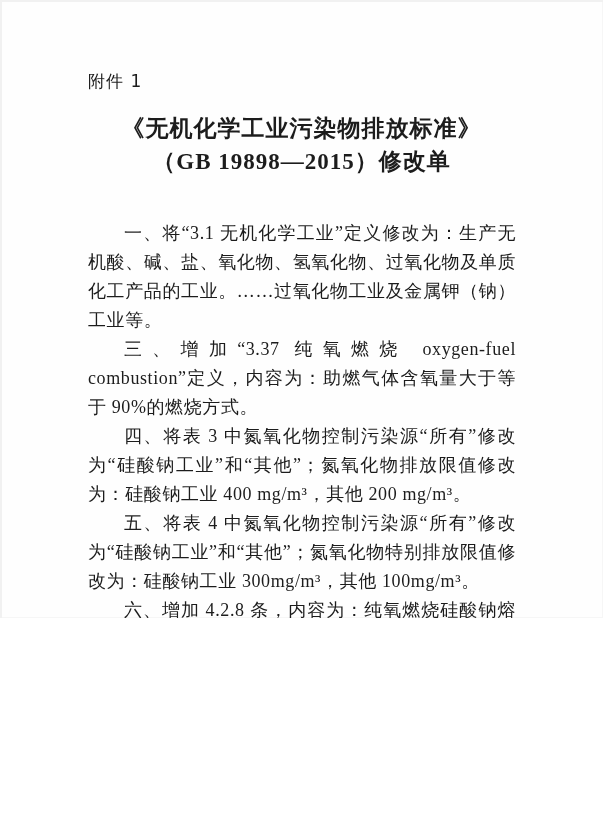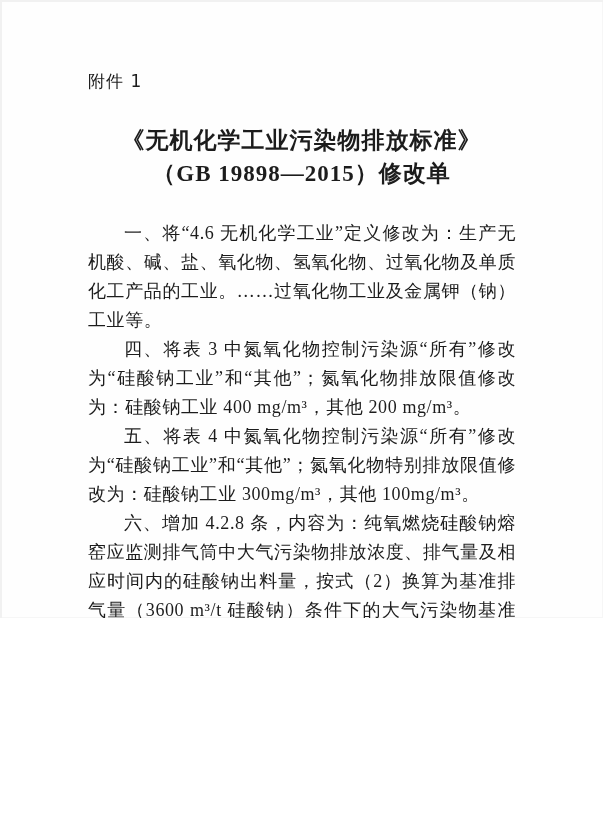--- a/index.html
+++ b/index.html
@@ -22,21 +22,21 @@
     left: 88px;
     top: 70px;
     font-family: "DejaVu Sans", "Liberation Sans", sans-serif;
     font-size: 17px;
     letter-spacing: 1px;
   }
   .title-block {
     position: absolute;
     left: 0;
     right: 0;
-    top: 124px;
+    top: 112px;
     text-align: center;
     font-weight: bold;
     font-size: 23px;
     line-height: 33px;
     letter-spacing: 1px;
   }
   .body-text {
     position: absolute;
     left: 88px;
     top: 219px;
@@ -57,18 +57,19 @@
 
 <div class="page">
   <div class="attachment">附件 1</div>
 
   <div class="title-block">
     <div>《无机化学工业污染物排放标准》</div>
     <div>（GB 19898—2015）修改单</div>
   </div>
 
   <div class="body-text">
-    <p>一、将“4.6 无机化学工业”定义修改为：生产无机酸、碱、盐、氧化物、氢氧化物、过氧化物及单质化工产品的工业。……过氧化物工业及金属钾（钠）工业等。</p>
+    <p>一、将“3.1 无机化学工业”定义修改为：生产无机酸、碱、盐、氧化物、氢氧化物、过氧化物及单质化工产品的工业。……过氧化物工业及金属钾（钠）工业等。</p>
+    <p>三、增加“3.37 纯氧燃烧 oxygen-fuel combustion”定义，内容为：助燃气体含氧量大于等于 90%的燃烧方式。</p>
     <p>四、将表 3 中氮氧化物控制污染源“所有”修改为“硅酸钠工业”和“其他”；氮氧化物排放限值修改为：硅酸钠工业 400 mg/m³，其他 200 mg/m³。</p>
     <p>五、将表 4 中氮氧化物控制污染源“所有”修改为“硅酸钠工业”和“其他”；氮氧化物特别排放限值修改为：硅酸钠工业 300mg/m³，其他 100mg/m³。</p>
     <p>六、增加 4.2.8 条，内容为：纯氧燃烧硅酸钠熔窑应监测排气筒中大气污染物排放浓度、排气量及相应时间内的硅酸钠出料量，按式（2）换算为基准排气量（3600 m³/t 硅酸钠）条件下的大气污染物基准排放浓度，并以此作为达标判定依据。大气污染物排放浓度、排气量、产品产量的监测、统计周期为 1 h，可连</p>
   </div>
 </div>
 
 </body></html>

